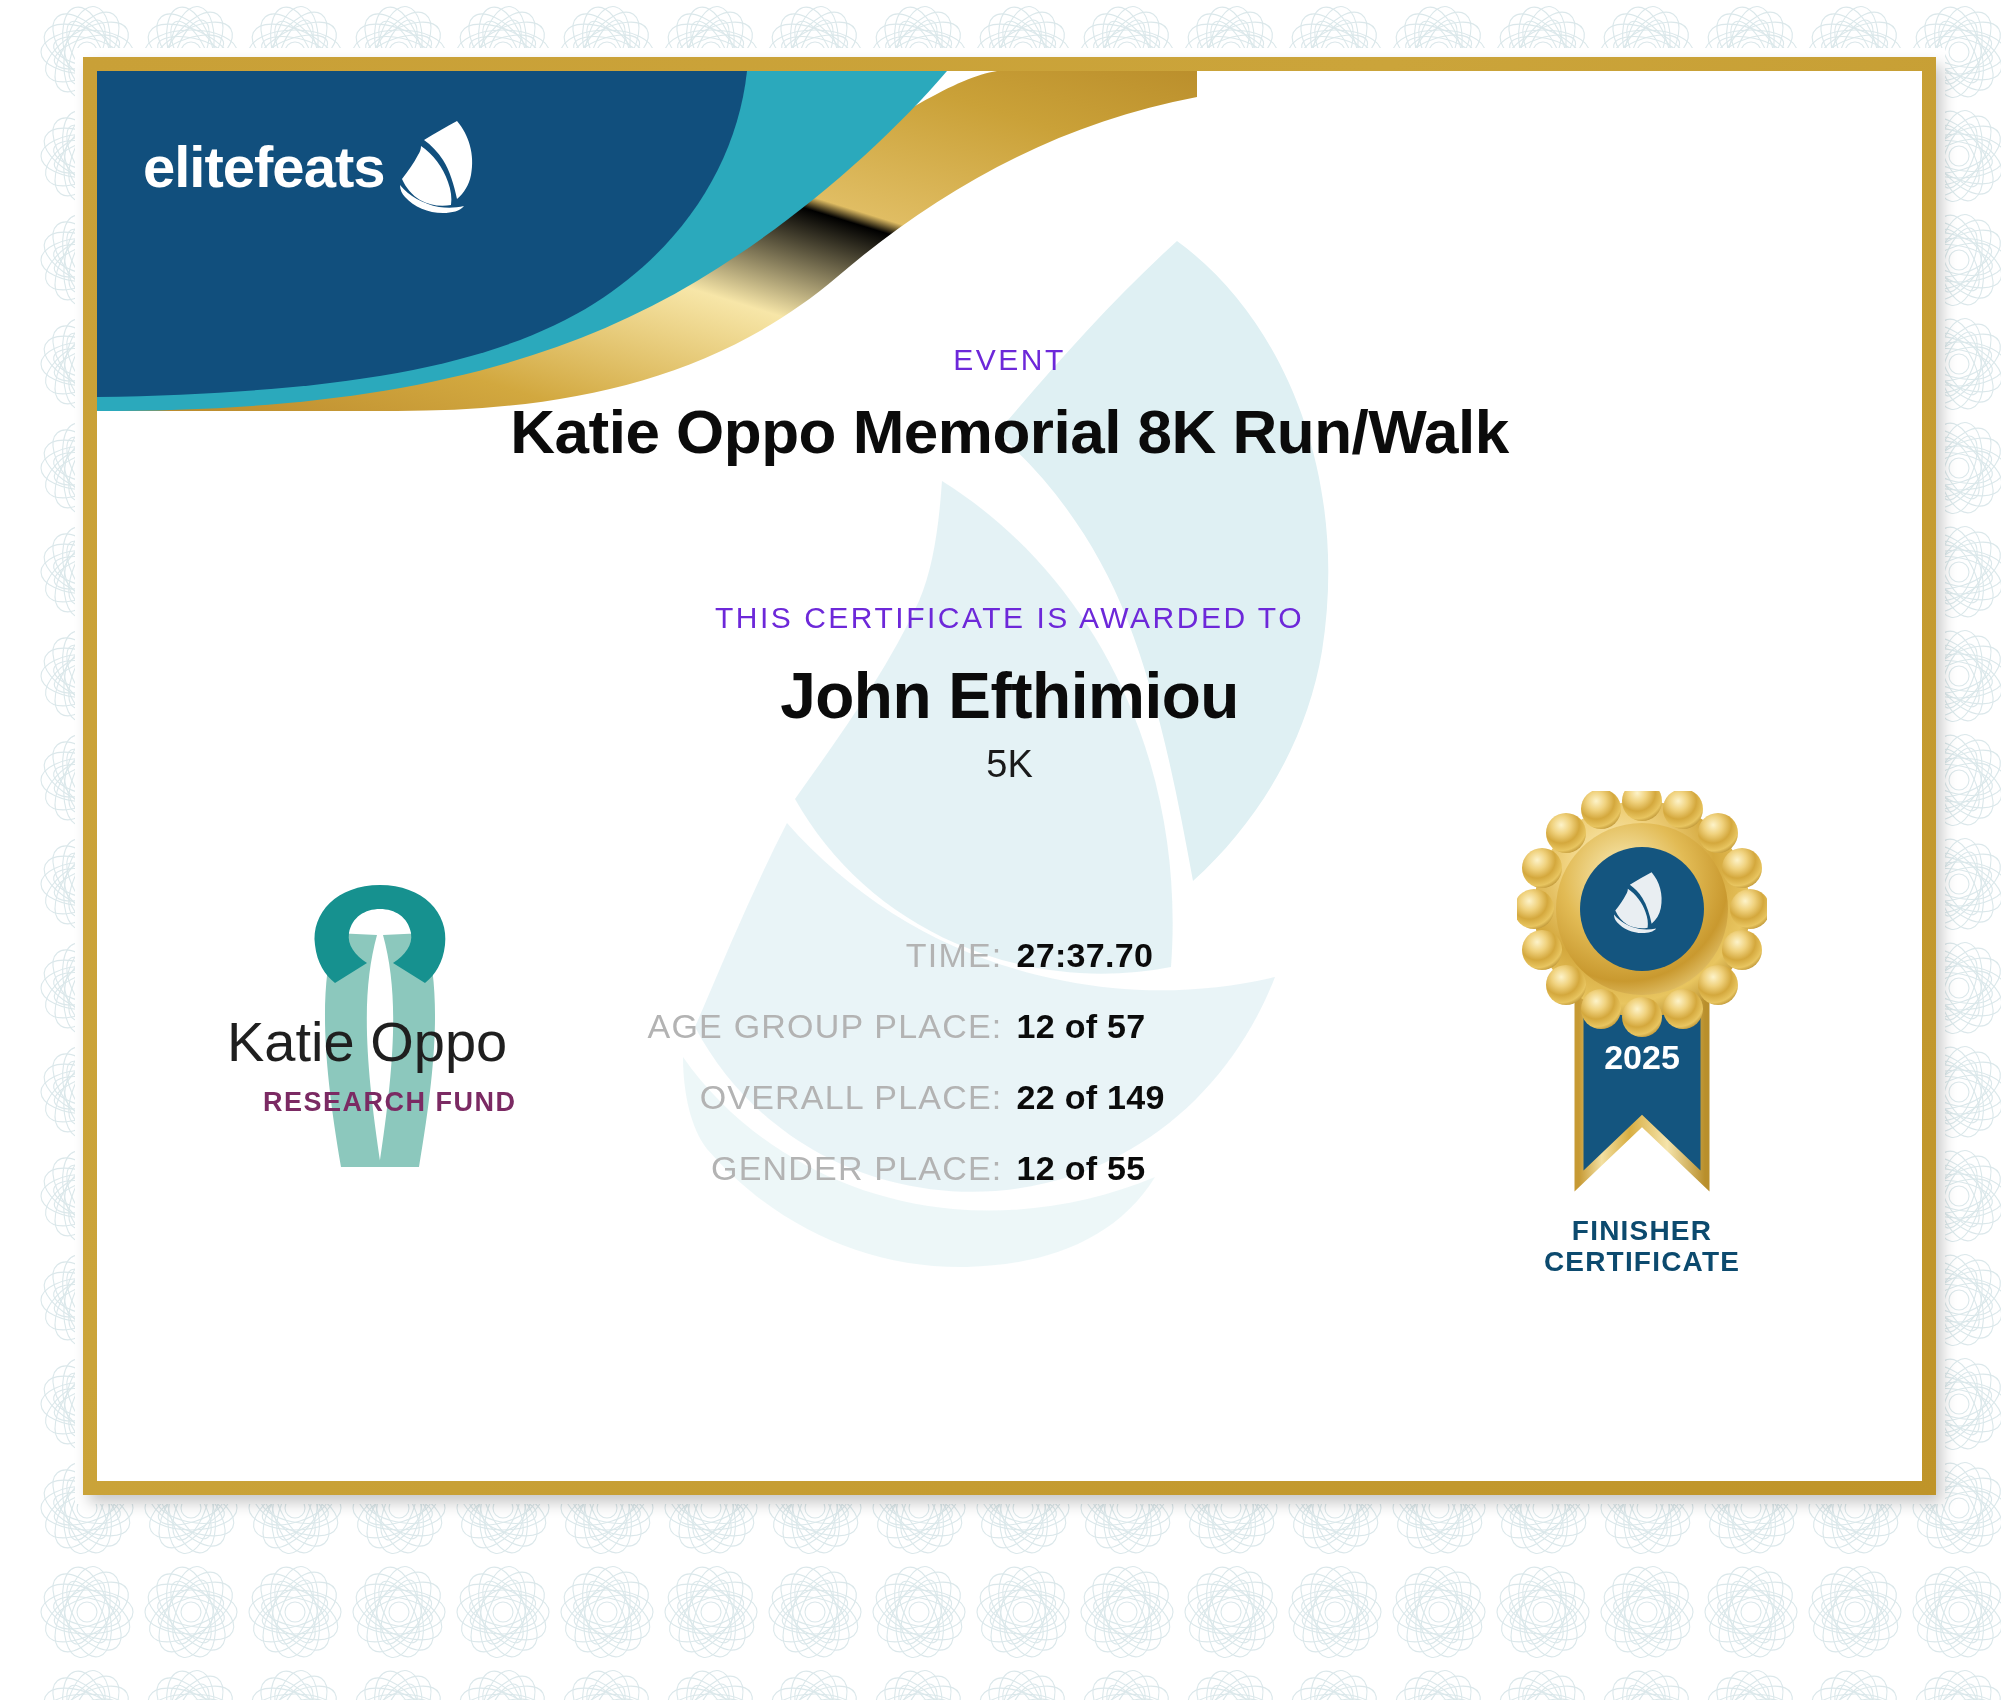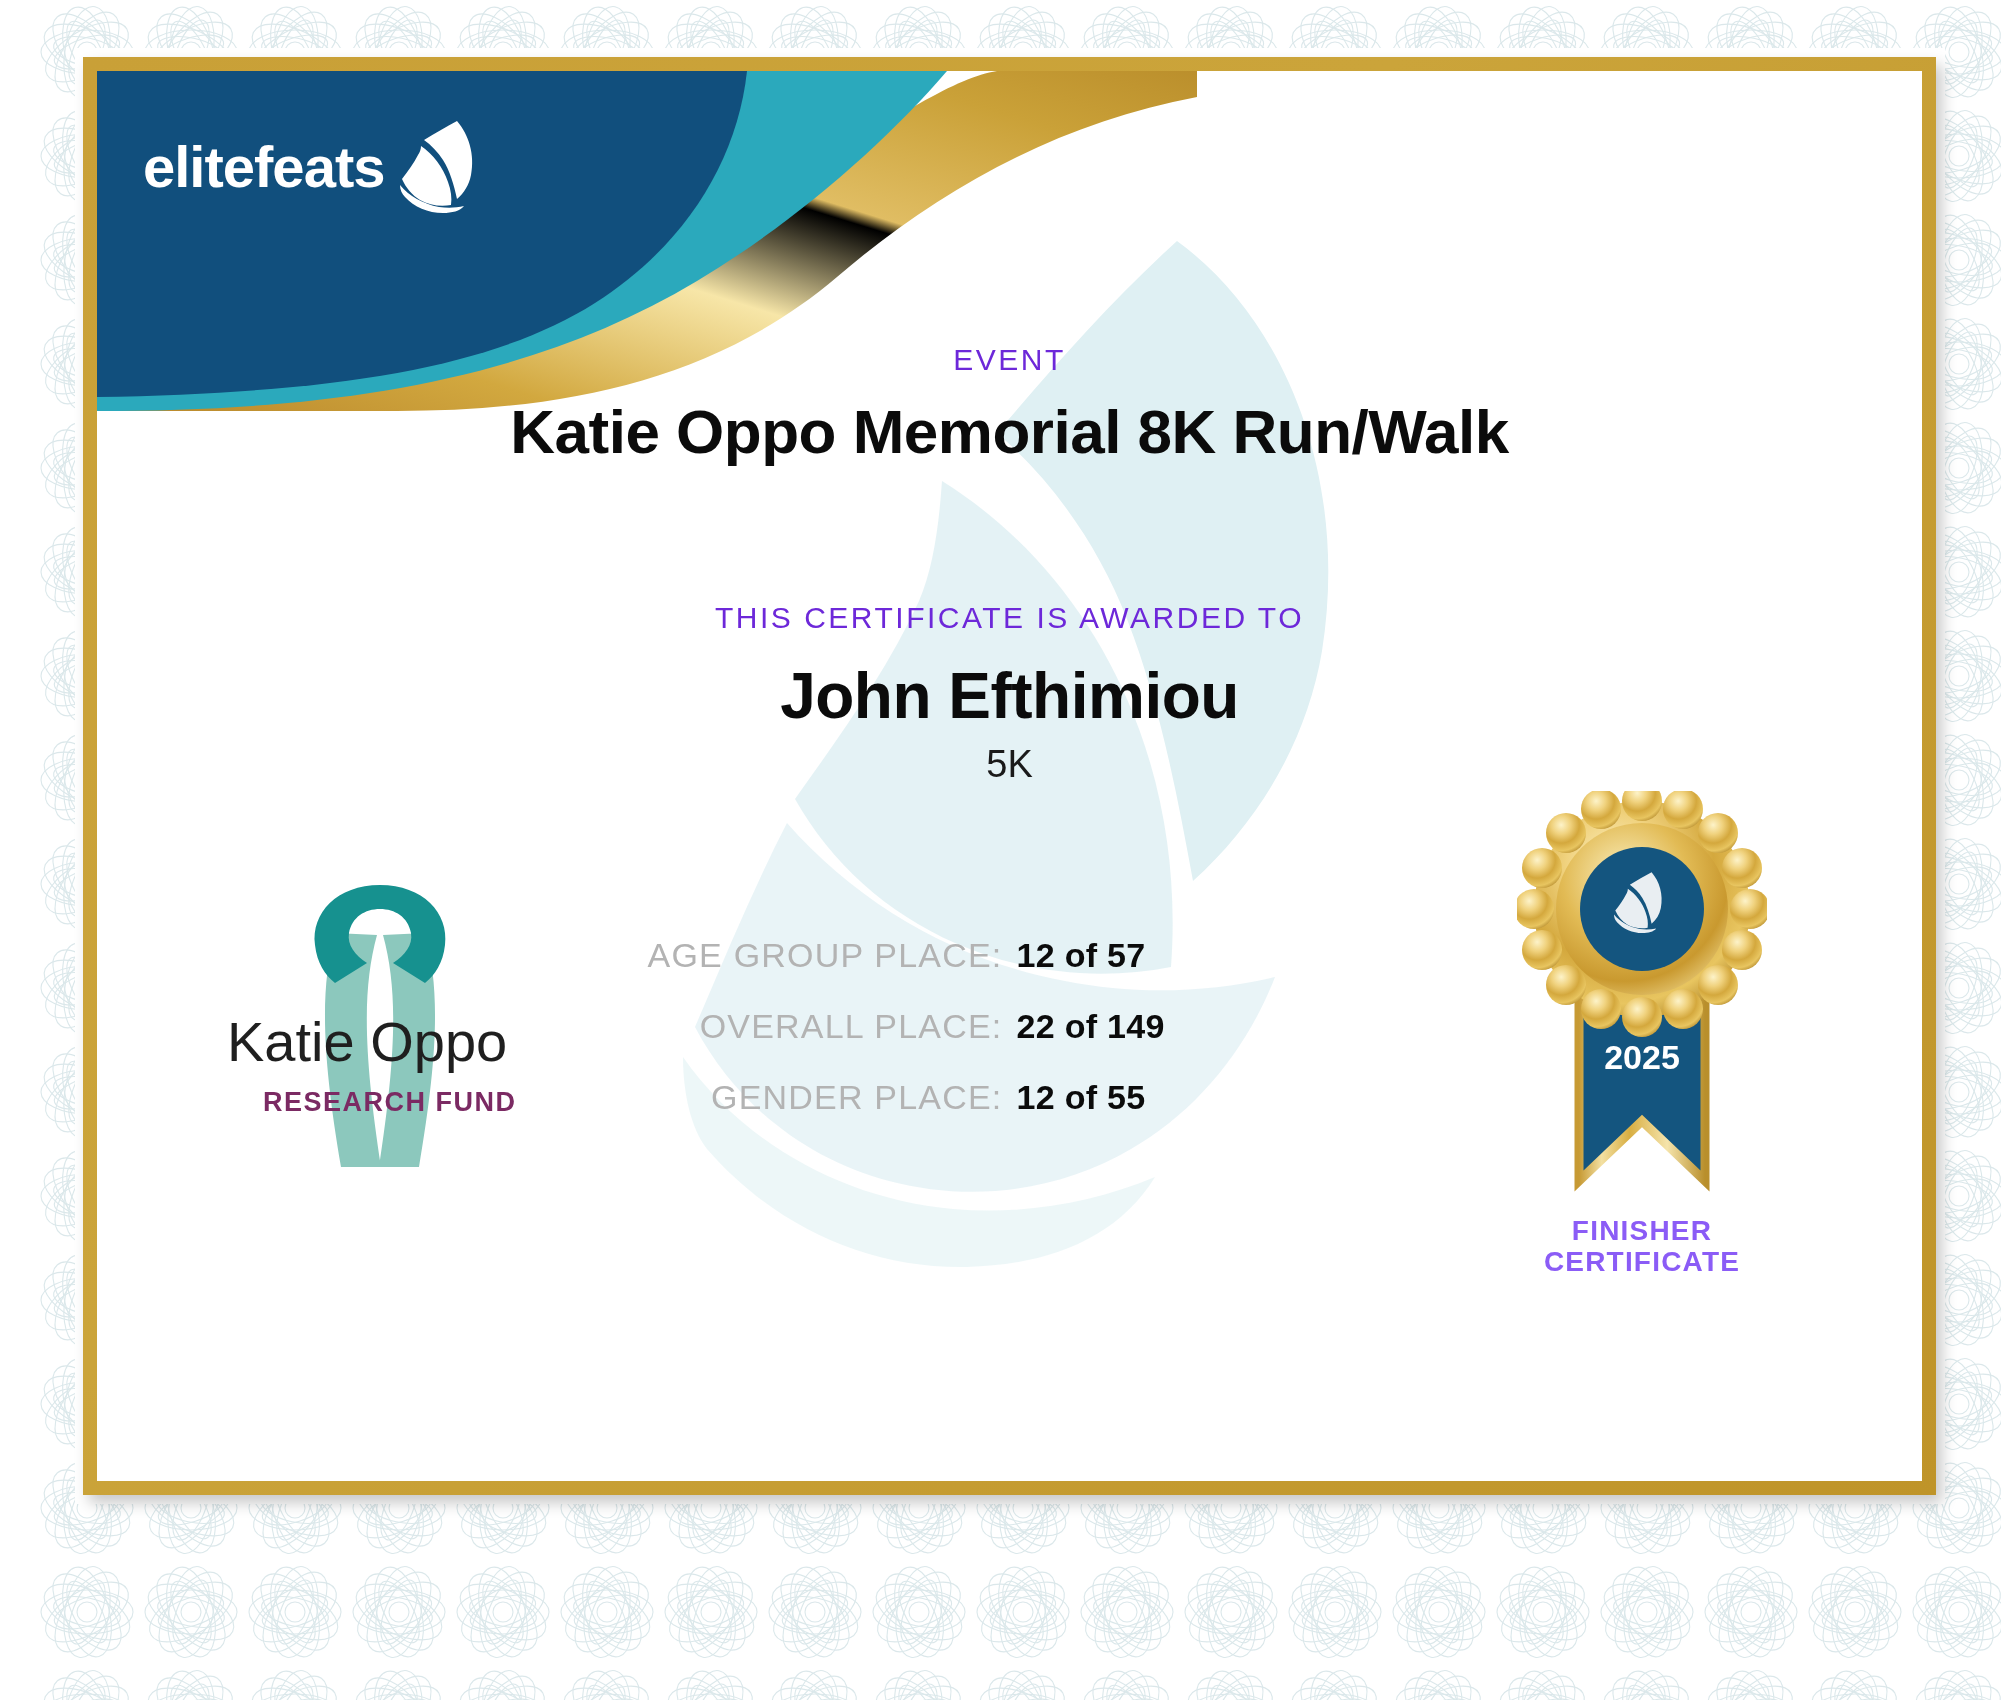--- a/index.html
+++ b/index.html
@@ -205,21 +205,21 @@
   #finisher-badge {
     position: absolute;
     left: 1395px;
     top: 720px;
     width: 300px;
     text-align: center;
   }
   #medal-svg { display: block; margin: 0 auto; }
   #finisher-caption {
     margin-top: 4px;
-    color: #8b5cf6;
+    color: #0c4a6e;
     font-size: 28px;
     font-weight: 700;
     letter-spacing: 1.2px;
     line-height: 1.12;
     font-family: "Liberation Sans", sans-serif;
   }
   #finisher-caption .cap-line { display: block; }
 </style>
 </head>
 <body>
@@ -316,20 +316,24 @@
 
         <div class="kicker" id="awarded-kicker">THIS CERTIFICATE IS AWARDED TO</div>
 
         <div id="recipient-name">John Efthimiou</div>
 
         <div id="recipient-division">5K</div>
 
 
         <div id="stats-table">
           <div class="stat-row">
+            <div class="stat-label">TIME:</div>
+            <div class="stat-value">27:37.70</div>
+          </div>
+          <div class="stat-row">
             <div class="stat-label">AGE GROUP PLACE:</div>
             <div class="stat-value">12 of 57</div>
           </div>
           <div class="stat-row">
             <div class="stat-label">OVERALL PLACE:</div>
             <div class="stat-value">22 of 149</div>
           </div>
           <div class="stat-row">
             <div class="stat-label">GENDER PLACE:</div>
             <div class="stat-value">12 of 55</div>

